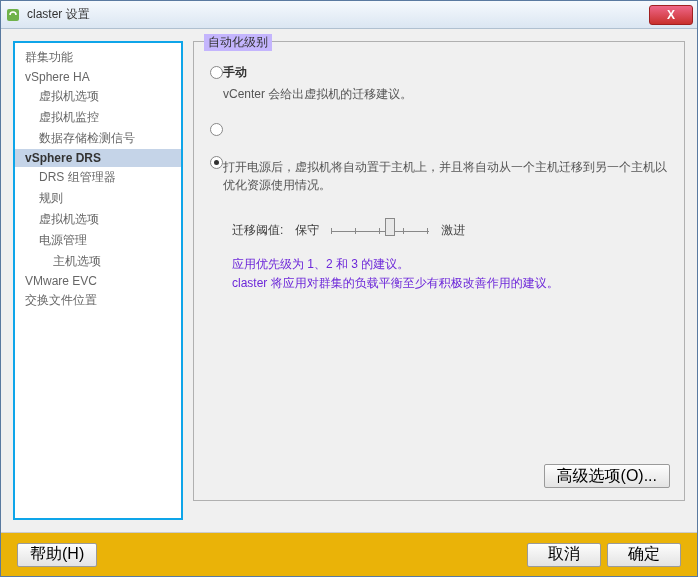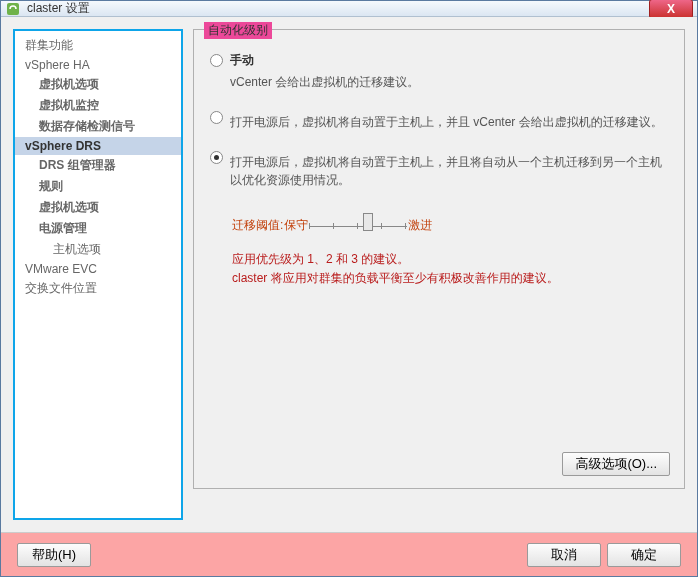--- a/index.html
+++ b/index.html
@@ -13,21 +13,21 @@
     }
     .window {
       width: 698px;
       height: 577px;
       background: #f0f0f0;
       border: 1px solid #5a7aa0;
       display: flex;
       flex-direction: column;
     }
     .titlebar {
-      height: 16px;
+      height: 28px;
       background: linear-gradient(#f5f9fd, #dbe6f2);
       display: flex;
       align-items: center;
       padding: 0 4px;
       border-bottom: 1px solid #b0c0d0;
     }
     .titlebar-icon {
       width: 16px;
       height: 16px;
       margin-right: 6px;
@@ -65,21 +65,21 @@
       border: 2px solid #0ea5e9;
       padding: 4px 0;
       overflow-y: auto;
     }
     .sidebar-item {
       padding: 2px 6px 2px 10px;
       color: #666;
       cursor: pointer;
       white-space: nowrap;
     }
-    .sidebar-item.indent1 { padding-left: 24px; font-weight: bold; }
+    .sidebar-item.indent1 { padding-left: 24px; }
     .sidebar-item.indent2 { padding-left: 38px; font-family: Liberation Mono, monospace; }
     .sidebar-item.selected {
       background: #c5d4e8;
       color: #333;
       font-weight: bold;
     }
     .main-panel {
       flex: 1;
       position: relative;
     }
@@ -87,29 +87,29 @@
       border: 1px solid #b0b0b0;
       padding: 14px 16px 16px;
       position: relative;
       height: 460px;
       background: #f0f0f0;
     }
     .fieldset-legend {
       position: absolute;
       top: -8px;
       left: 10px;
-      background: #ec4899;
+      background: #c4b5fd;
       padding: 0 4px;
       color: #333;
     }
     .radio-option {
       display: flex;
       align-items: flex-start;
       margin-top: 18px;
-      gap: 7px;
+      gap: 0;
     }
     .radio-option:first-of-type { margin-top: 8px; }
     .radio {
       width: 13px;
       height: 13px;
       border: 1px solid #888;
       border-radius: 50%;
       background: #fff;
       margin-top: 2px;
       flex-shrink: 0;
@@ -133,23 +133,23 @@
     }
     .radio-desc {
       color: #555;
       margin-top: 4px;
       line-height: 1.5;
     }
     .slider-row {
       display: flex;
       align-items: center;
       margin-top: 28px;
-      gap: 1px;
+      gap: 12px;
       padding-left: 22px;
-      color: #c2410c;
+      color: #404040;
     }
     .slider-track {
       width: 98px;
       height: 2px;
       border-bottom: 1px solid #888;
       position: relative;
     }
     .slider-tick {
       position: absolute;
       width: 1px;
@@ -163,46 +163,46 @@
       height: 18px;
       background: #e8e8e8;
       border: 1px solid #888;
       top: -12px;
       left: 54px;
       cursor: pointer;
     }
     .info-text {
       margin-top: 16px;
       padding-left: 22px;
-      color: #b91c1c;
+      color: #6d28d9;
       line-height: 1.6;
     }
     .advanced-row {
       position: absolute;
       bottom: 12px;
       right: 14px;
     }
     .footer {
       height: 44px;
       border-top: 1px solid #ccc;
       display: flex;
       align-items: center;
       padding: 0 16px;
-      background: #fca5a5;
+      background: #eab308;
     }
     .footer-left { flex: 1; }
     .btn {
       min-width: 74px;
       height: 24px;
       background: linear-gradient(#fdfdfd, #e3e3e3);
       border: 1px solid #9a9a9a;
       border-radius: 2px;
       padding: 0 12px;
       cursor: pointer;
-      font-size: 13px;
+      font-size: 16px;
       font-family: inherit;
       margin-left: 6px;
     }
     .btn:first-child { margin-left: 0; }
   </style>
 </head>
 <body>
 
 <div class="window">
   <div class="titlebar">
@@ -241,21 +241,20 @@
             <div class="radio-option">
               <div class="radio"></div>
               <div class="radio-body">
                 <div class="radio-label">手动</div>
                 <div class="radio-desc">vCenter 会给出虚拟机的迁移建议。</div>
               </div>
             </div>
             <div class="radio-option">
               <div class="radio"></div>
               <div class="radio-body">
-                <div class="radio-desc">打开电源后，虚拟机将自动置于主机上，并且 vCenter 会给出虚拟机的迁移建议。</div>
               </div>
             </div>
             <div class="radio-option">
               <div class="radio checked"></div>
               <div class="radio-body">
                 <div class="radio-desc">打开电源后，虚拟机将自动置于主机上，并且将自动从一个主机迁移到另一个主机以优化资源使用情况。</div>
               </div>
             </div>
           </div>
 

